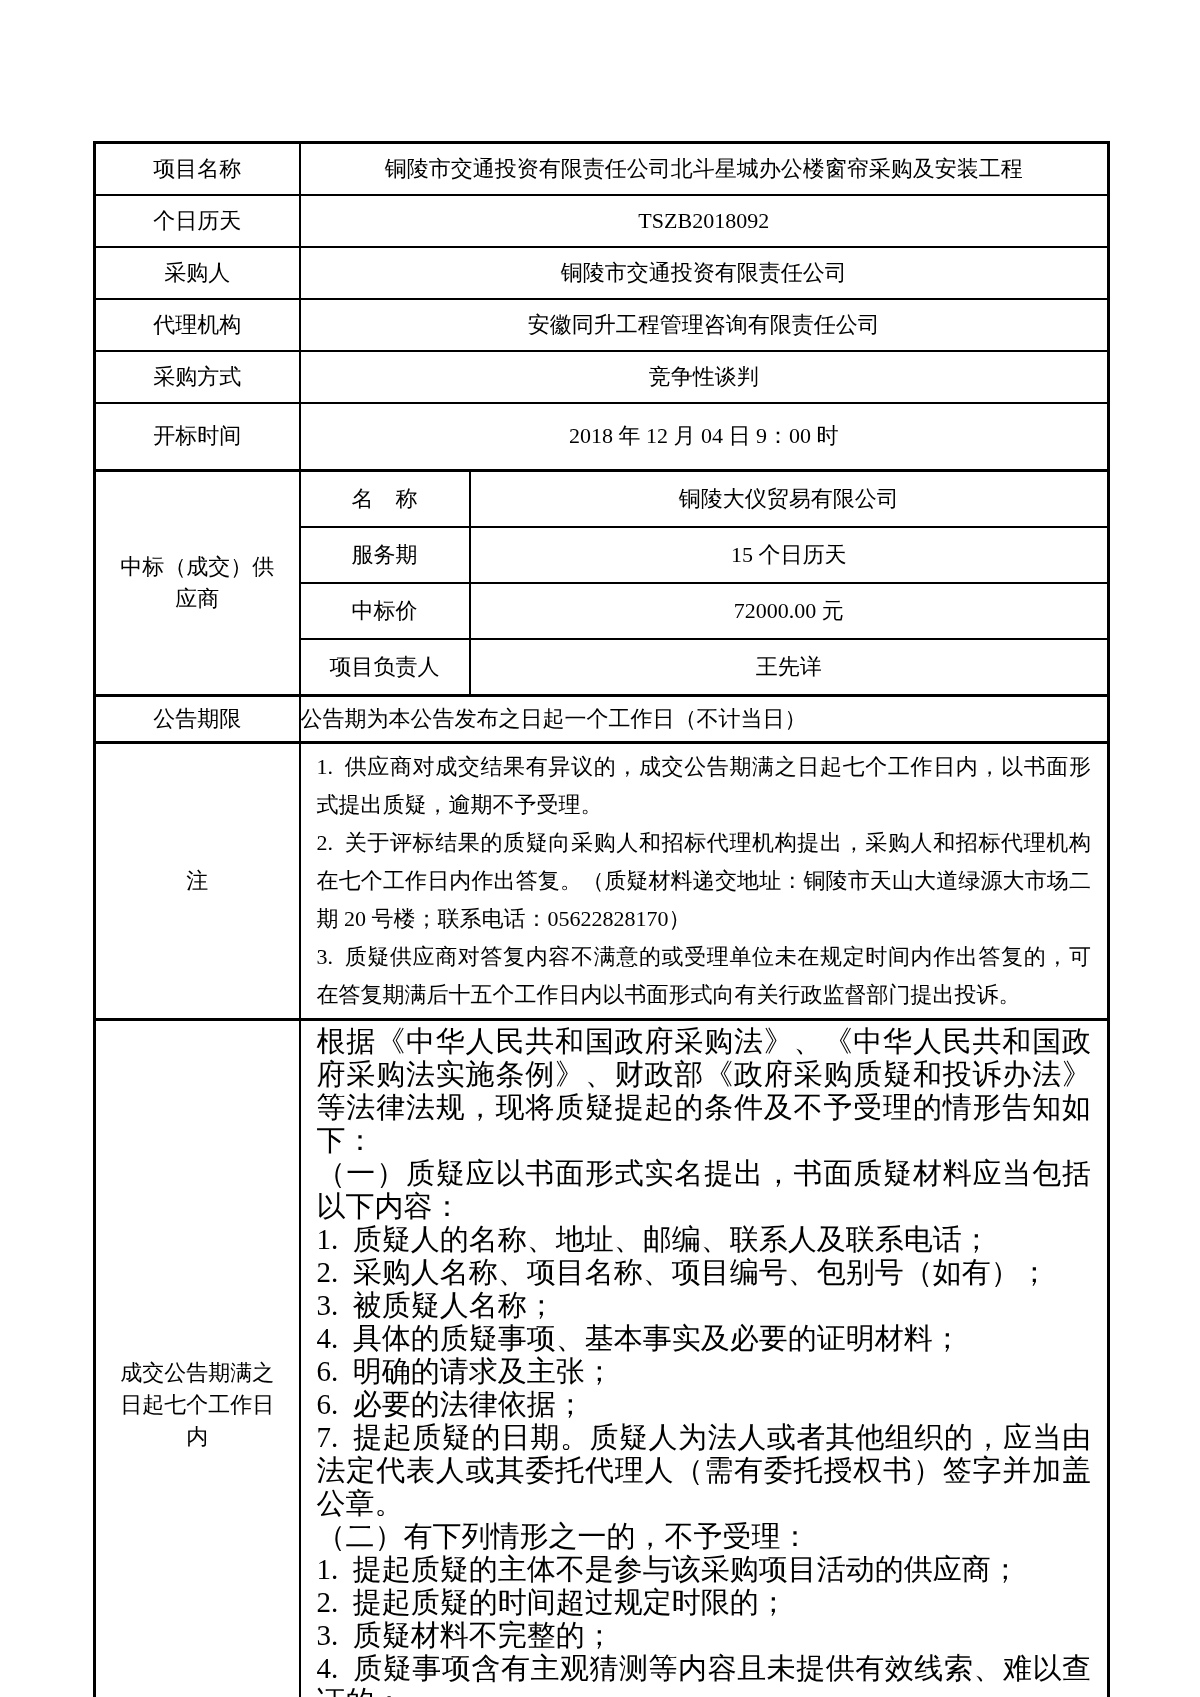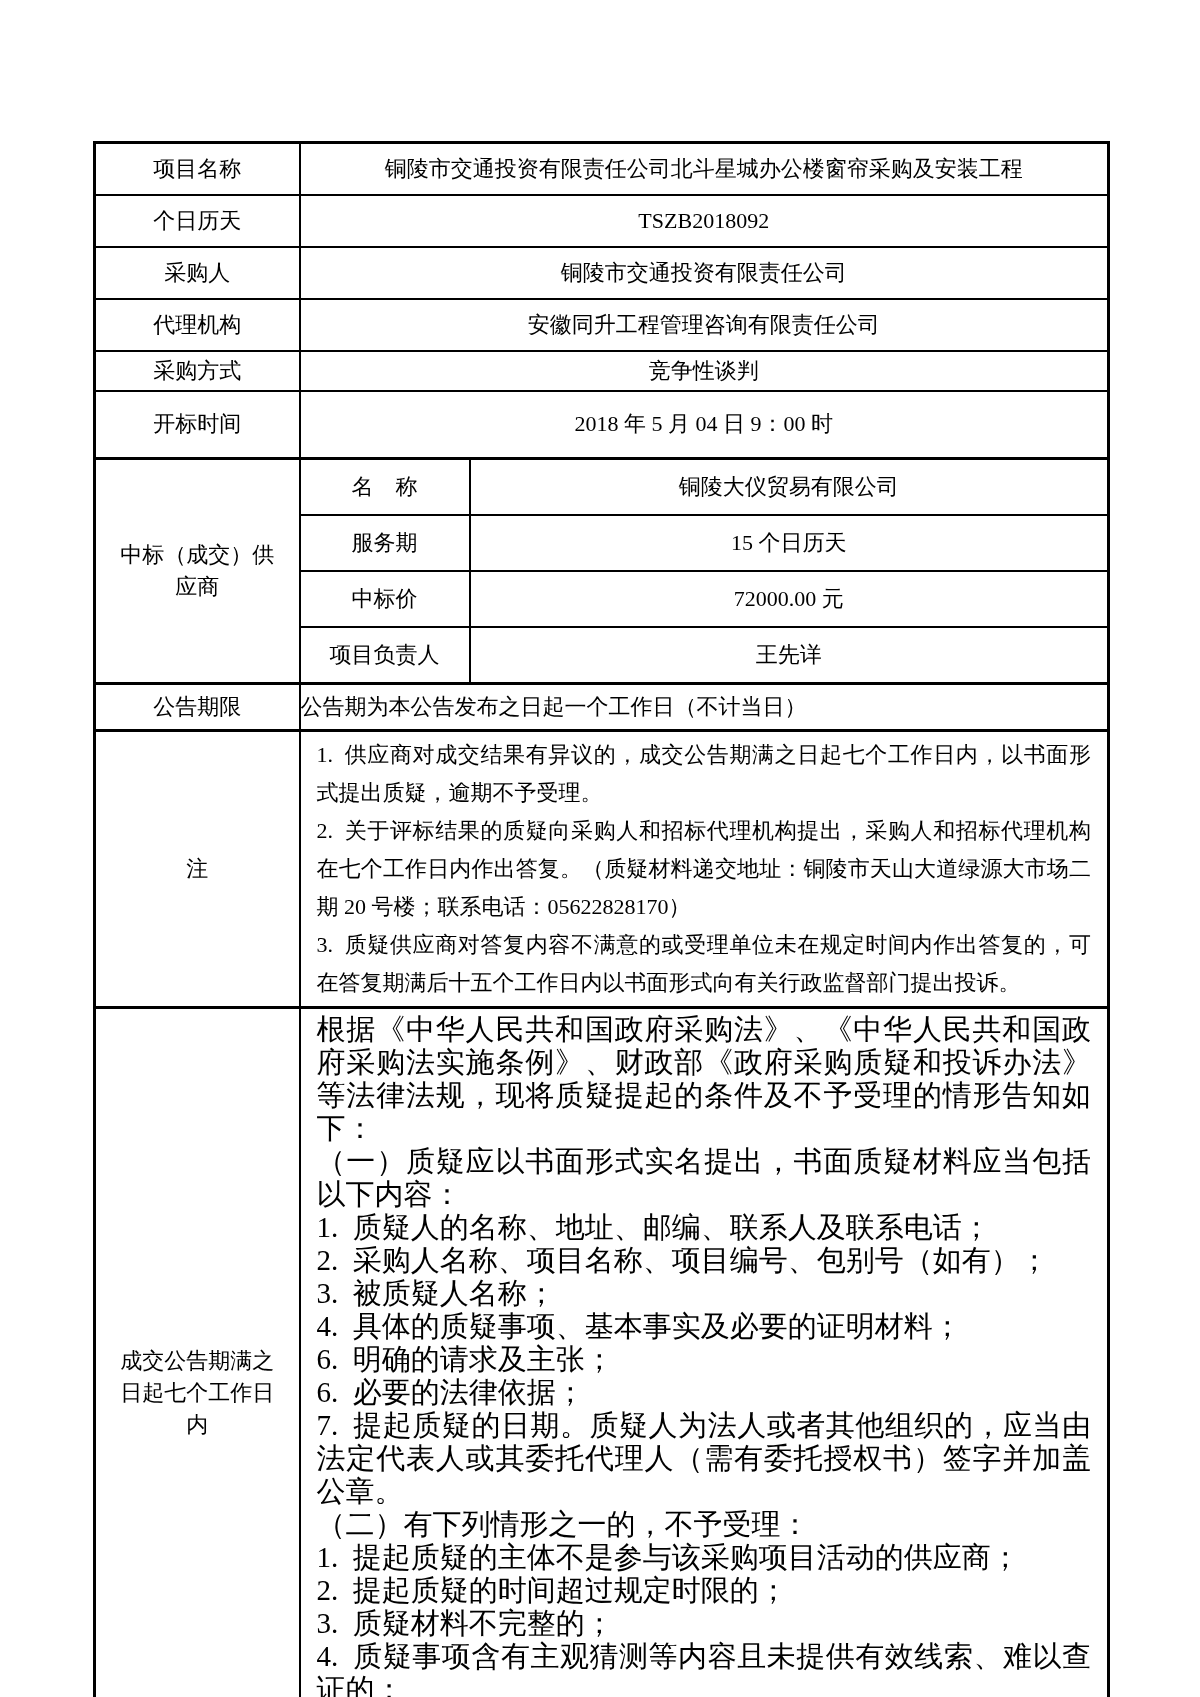--- a/index.html
+++ b/index.html
@@ -80,27 +80,27 @@
     <td class="value-cell" colspan="2">TSZB2018092</td>
   </tr>
   <tr style="height:52px">
     <td class="label-cell">采购人</td>
     <td class="value-cell" colspan="2">铜陵市交通投资有限责任公司</td>
   </tr>
   <tr style="height:52px">
     <td class="label-cell">代理机构</td>
     <td class="value-cell" colspan="2">安徽同升工程管理咨询有限责任公司</td>
   </tr>
-  <tr style="height:40px">
+  <tr style="height:52px">
     <td class="label-cell">采购方式</td>
     <td class="value-cell" colspan="2">竞争性谈判</td>
   </tr>
   <tr style="height:68px">
     <td class="label-cell">开标时间</td>
-    <td class="value-cell" colspan="2">2018 年 5 月 04 日 9：00 时</td>
+    <td class="value-cell" colspan="2">2018 年 12 月 04 日 9：00 时</td>
   </tr>
 
   <tr class="thick-top" style="height:55px">
     <td class="label-cell" rowspan="4">中标（成交）供应商</td>
     <td class="sublabel-cell">名　称</td>
     <td class="value-cell">铜陵大仪贸易有限公司</td>
   </tr>
   <tr style="height:55px">
     <td class="sublabel-cell">服务期</td>
     <td class="value-cell">15 个日历天</td>

